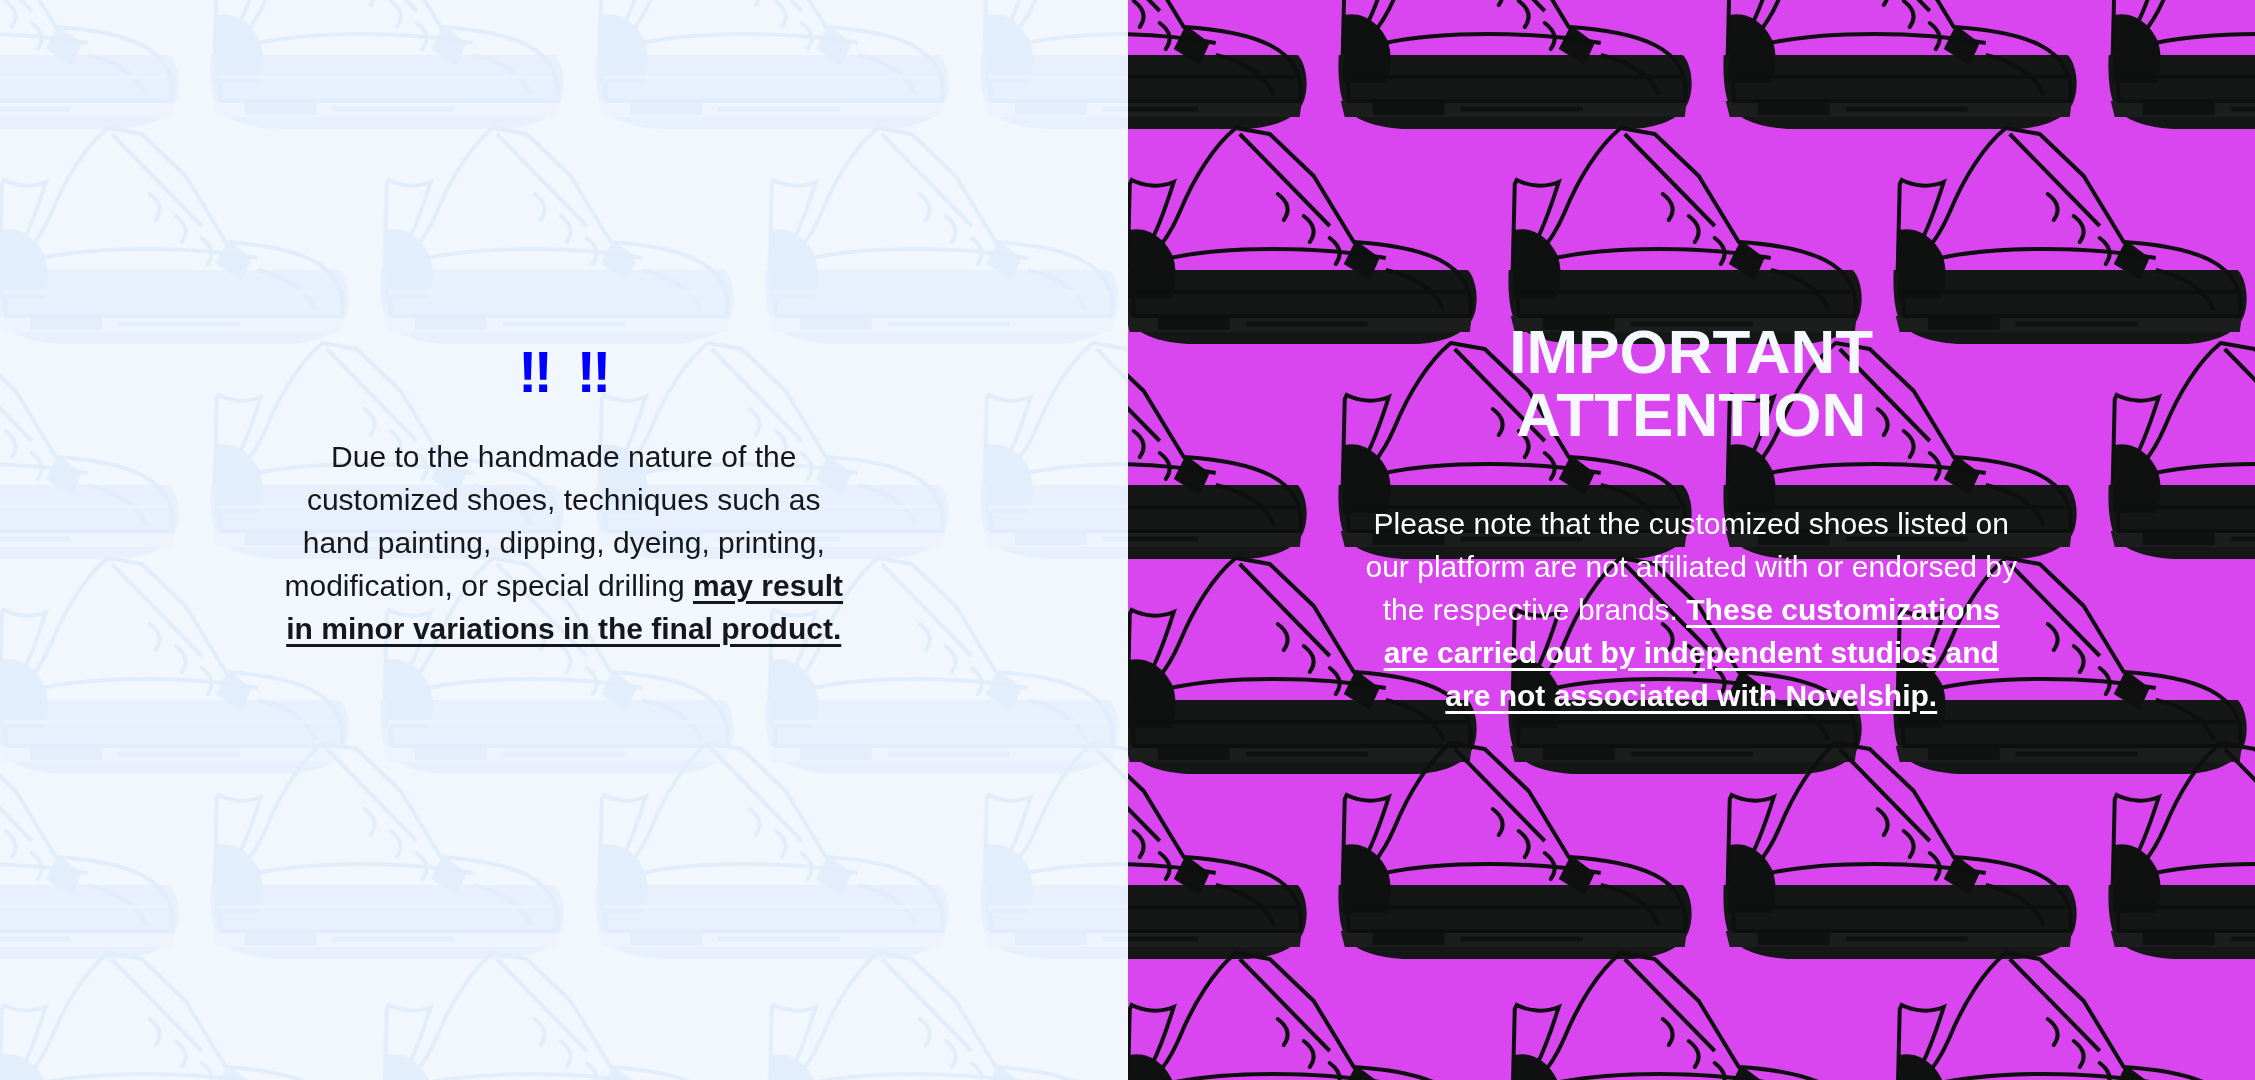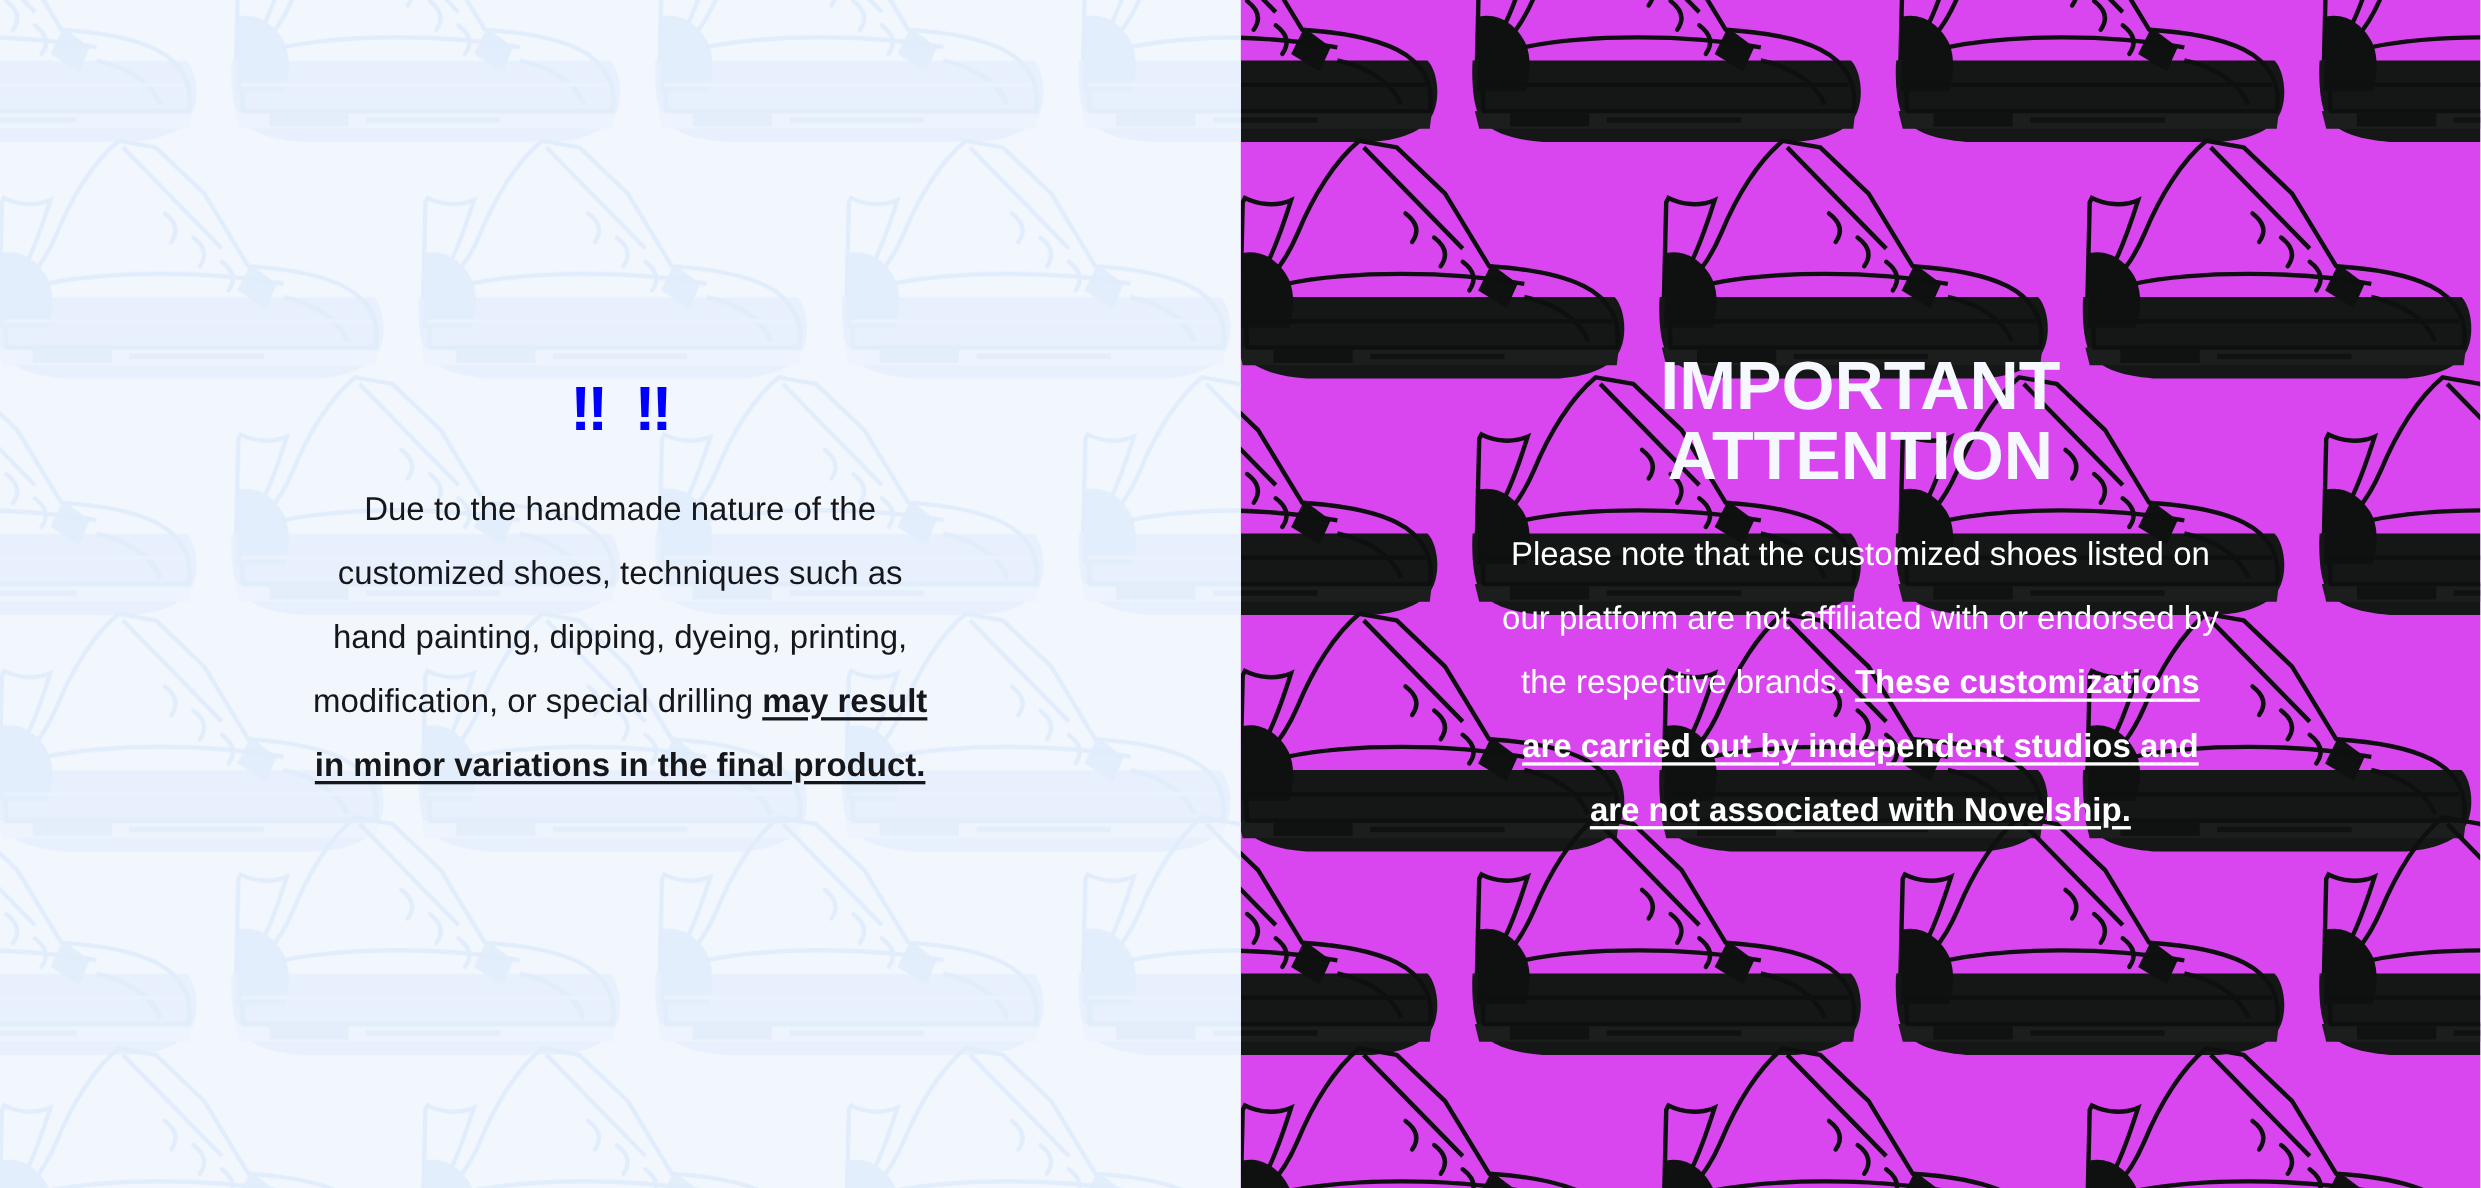--- a/index.html
+++ b/index.html
@@ -90,35 +90,35 @@
     letter-spacing:0px;
     text-align:center;
   }
   .heading-right .hl { display:block; }
 
   
   .body-text {
     font-family:"Liberation Sans Narrow","Liberation Sans", sans-serif;
     font-stretch:condensed;
     font-size:30px;
-    line-height:58px;
+    line-height:43px;
     font-weight:400;
     text-align:center;
   }
 
   .body-left {
     color:#16171A;
     width:570px;
     margin-top:33px;
   }
 
   .body-right {
     color:#FFFFFF;
     width:665px;
-    margin-top:30px;
+    margin-top:56px;
   }
 
   .emph {
     font-weight:700;
     text-decoration:underline;
     text-decoration-thickness:3px;
     text-underline-offset:5px;
   }
 </style>
 </head>

